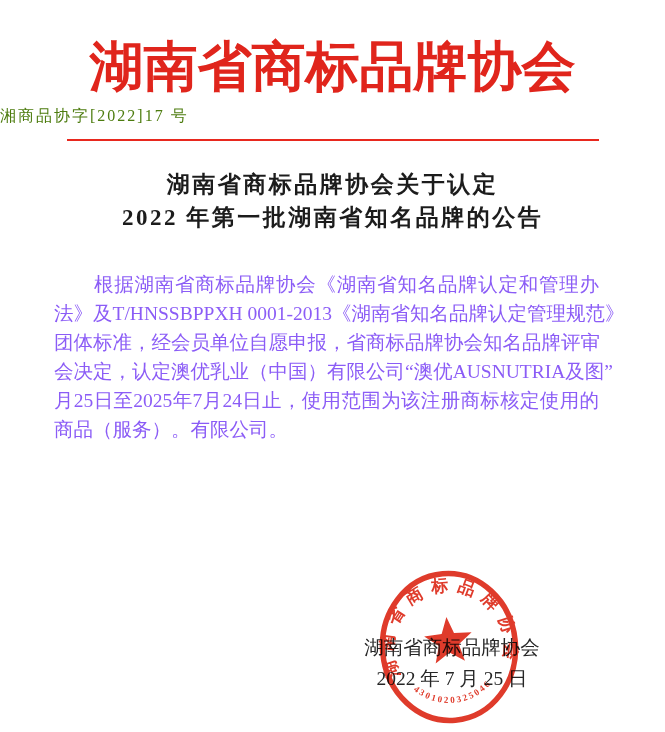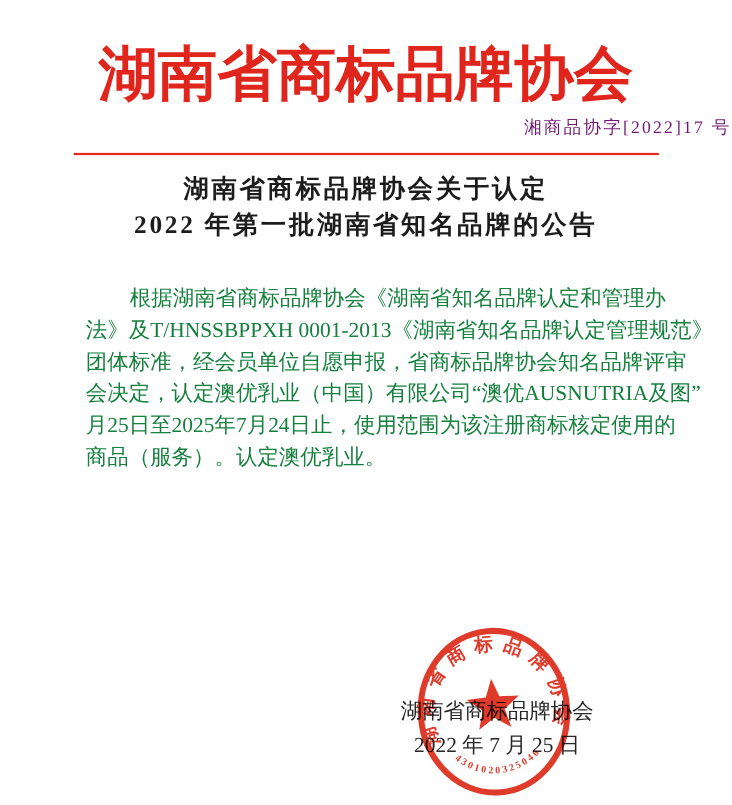--- a/index.html
+++ b/index.html
@@ -16,45 +16,45 @@
     text-align: center;
     font-size: 54px;
     line-height: 66px;
     font-weight: bold;
     color: #e0251c;
     letter-spacing: 0px;
     white-space: nowrap;
   }
   .doc-number {
     margin-top: 6px;
-    text-align: right;
+    text-align: left;
     font-size: 16px;
     letter-spacing: 2px;
-    color: #701a75;
+    color: #4d7c0f;
   }
   .red-line {
     width: 532px;
     height: 2px;
     background: #e8281e;
     margin: 12px auto 0 auto;
   }
   .doc-title {
-    margin-top: 14px;
+    margin-top: 27px;
     text-align: center;
     font-size: 23px;
     line-height: 33px;
     font-weight: bold;
     letter-spacing: 2.5px;
     color: #1c1c1c;
   }
   .body-text {
-    margin: 36px 66px 0 78px;
+    margin: 36px 66px 0 54px;
     font-size: 19.5px;
     line-height: 29px;
-    color: #15803d;
+    color: #8b5cf6;
   }
   .body-line {
     text-align: justify;
     text-align-last: justify;
     white-space: nowrap;
   }
   .body-line.first { padding-left: 40px; }
   .body-line.last { text-align-last: left; white-space: normal; }
   .attachment {
     margin-top: 5px;
@@ -102,21 +102,21 @@
     <div>湖南省商标品牌协会关于认定</div>
     <div>2022 年第一批湖南省知名品牌的公告</div>
   </div>
 
   <div class="body-text">
     <div class="body-line first">根据湖南省商标品牌协会《湖南省知名品牌认定和管理办</div>
     <div class="body-line">法》及T/HNSSBPPXH 0001-2013《湖南省知名品牌认定管理规范》</div>
     <div class="body-line">团体标准，经会员单位自愿申报，省商标品牌协会知名品牌评审</div>
     <div class="body-line">会决定，认定澳优乳业（中国）有限公司“澳优AUSNUTRIA及图”</div>
     <div class="body-line">月25日至2025年7月24日止，使用范围为该注册商标核定使用的</div>
-    <div class="body-line last">商品（服务）。认定澳优乳业。</div>
+    <div class="body-line last">商品（服务）。有限公司。</div>
   </div>
 
   <div class="signature">
     <div>湖南省商标品牌协会</div>
     <div>2022 年 7 月 25 日</div>
   </div>
 
   <svg class="seal" viewBox="0 0 150 162" xmlns="http://www.w3.org/2000/svg">
     <ellipse cx="75" cy="81" rx="66.5" ry="73.5" fill="none" stroke="#dd2c1b" stroke-width="5.5"></ellipse>
     <path id="arcTop" d="M 24.25 104.67 A 56 56 0 1 1 125.75 104.67" fill="none"></path>

